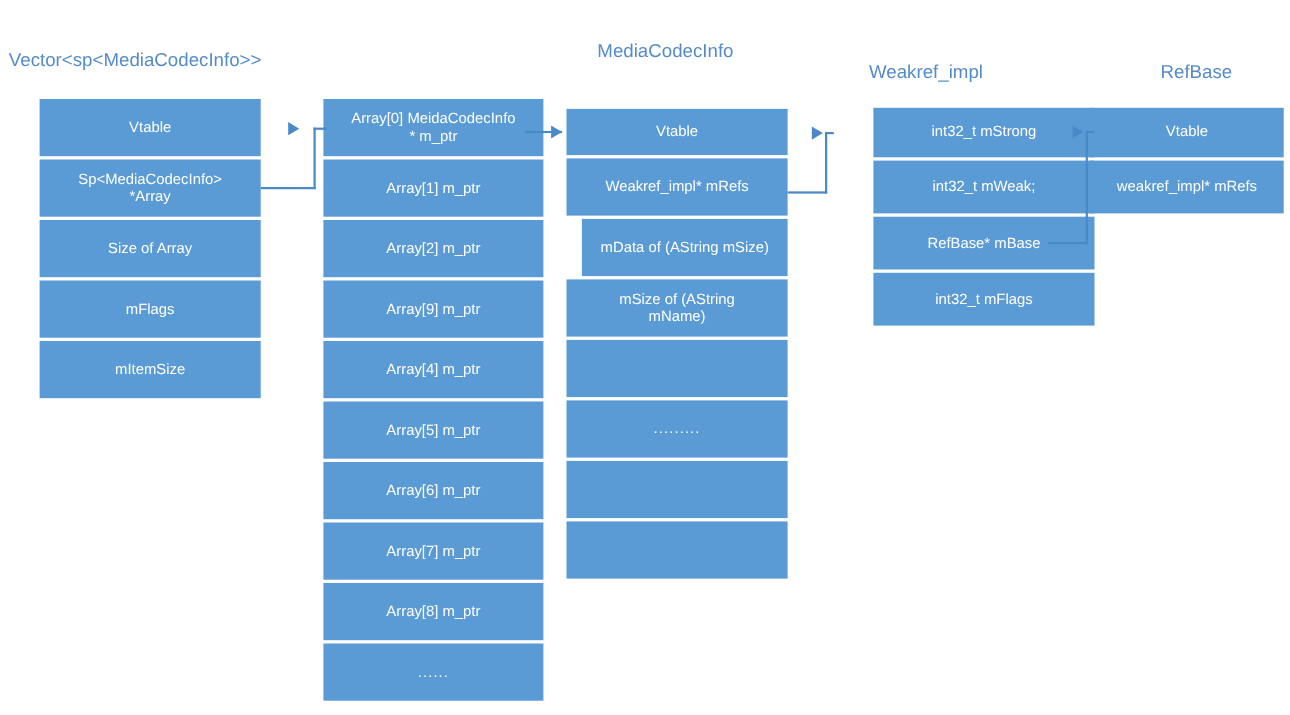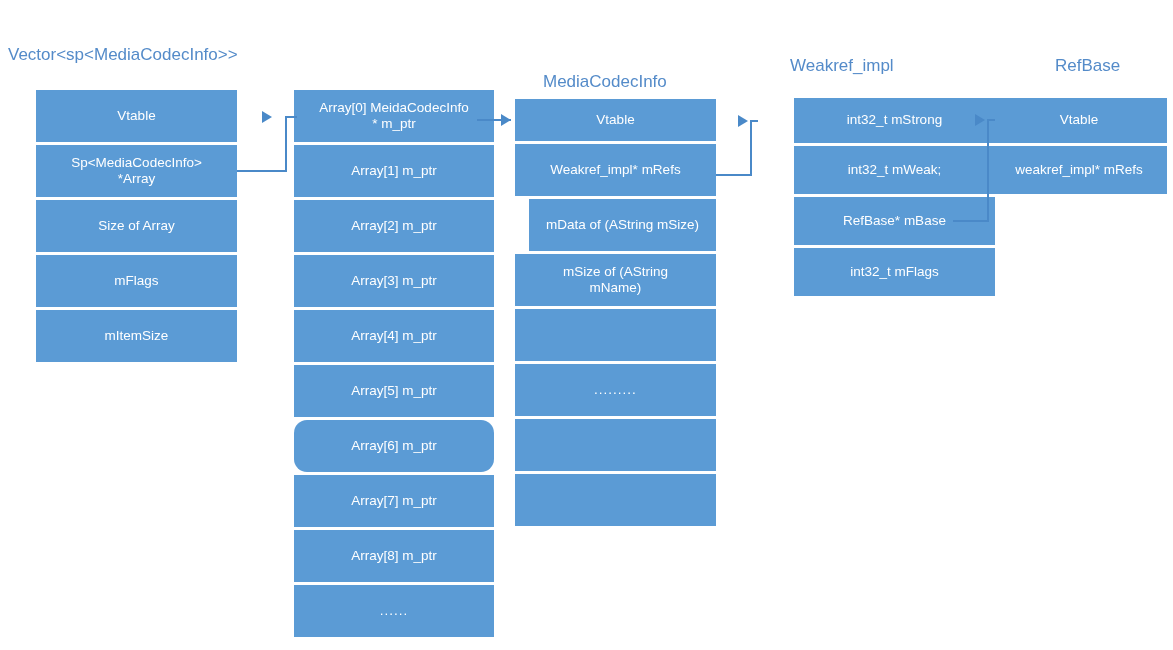--- a/index.html
+++ b/index.html
@@ -87,30 +87,30 @@
     <div class="row" style="height:52px;">Size of Array</div>
     <div class="row" style="height:52px;text-align:right;">mFlags</div>
     <div class="row" style="height:52px;">mItemSize</div>
   </div>
 
   <div class="struct" id="col-array" style="left:294px; top:90px; width:200px;">
     <div class="row" style="height:52px;">Array[0] MeidaCodecInfo
 * m_ptr</div>
     <div class="row" style="height:52px;">Array[1] m_ptr</div>
     <div class="row" style="height:52px;">Array[2] m_ptr</div>
-    <div class="row" style="height:52px;">Array[3] m_ptr</div>
+    <div class="row" style="height:52px;">Array[9] m_ptr</div>
     <div class="row" style="height:52px;">Array[4] m_ptr</div>
     <div class="row" style="height:52px;">Array[5] m_ptr</div>
-    <div class="row" style="height:52px;border-radius:13px;">Array[6] m_ptr</div>
+    <div class="row" style="height:52px;">Array[6] m_ptr</div>
     <div class="row" style="height:52px;">Array[7] m_ptr</div>
     <div class="row" style="height:52px;">Array[8] m_ptr</div>
     <div class="row dots" style="height:52px;">......</div>
   </div>
 
-  <div class="col-title" style="left:543px; top:72px;">MediaCodecInfo</div>
+  <div class="col-title" style="left:543px; top:37px;">MediaCodecInfo</div>
 
   <div class="struct" id="col-mci" style="left:515px; top:99px; width:201px;">
     <div class="row" style="height:42px;">Vtable</div>
     <div class="row" style="height:52px;">Weakref_impl* mRefs</div>
     <div class="row" style="height:52px;margin-left:14px;">mData of (AString mSize)</div>
     <div class="row" style="height:52px;">mSize of (AString
 mName)</div>
     <div class="row" style="height:52px;"></div>
     <div class="row dots" style="height:52px;">.........</div>
     <div class="row" style="height:52px;"></div>

